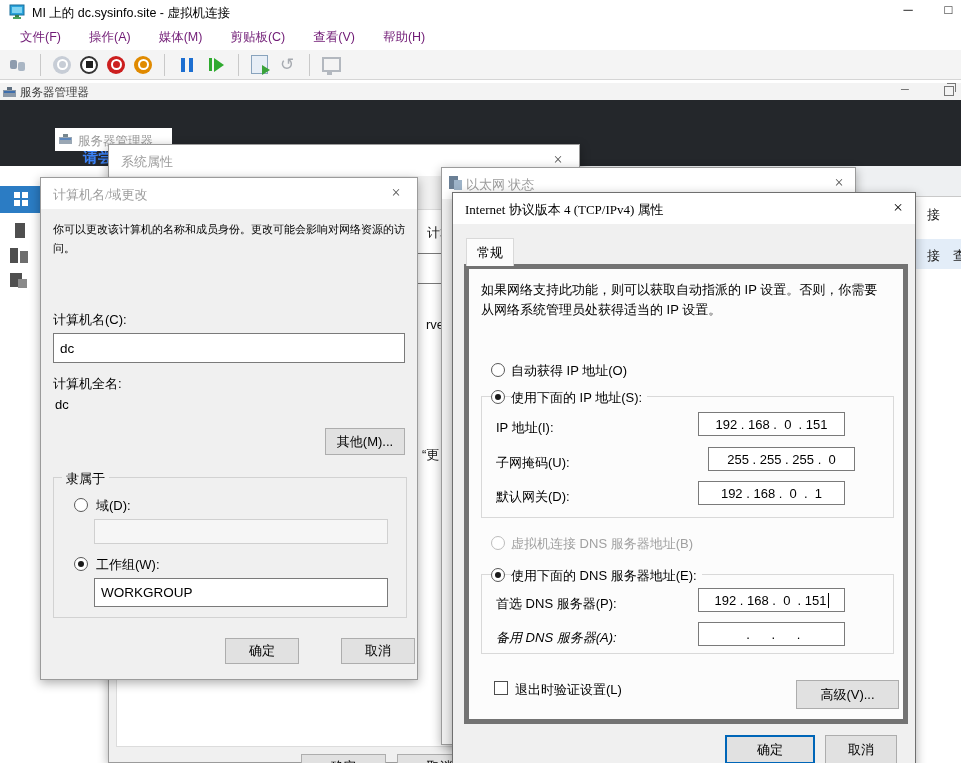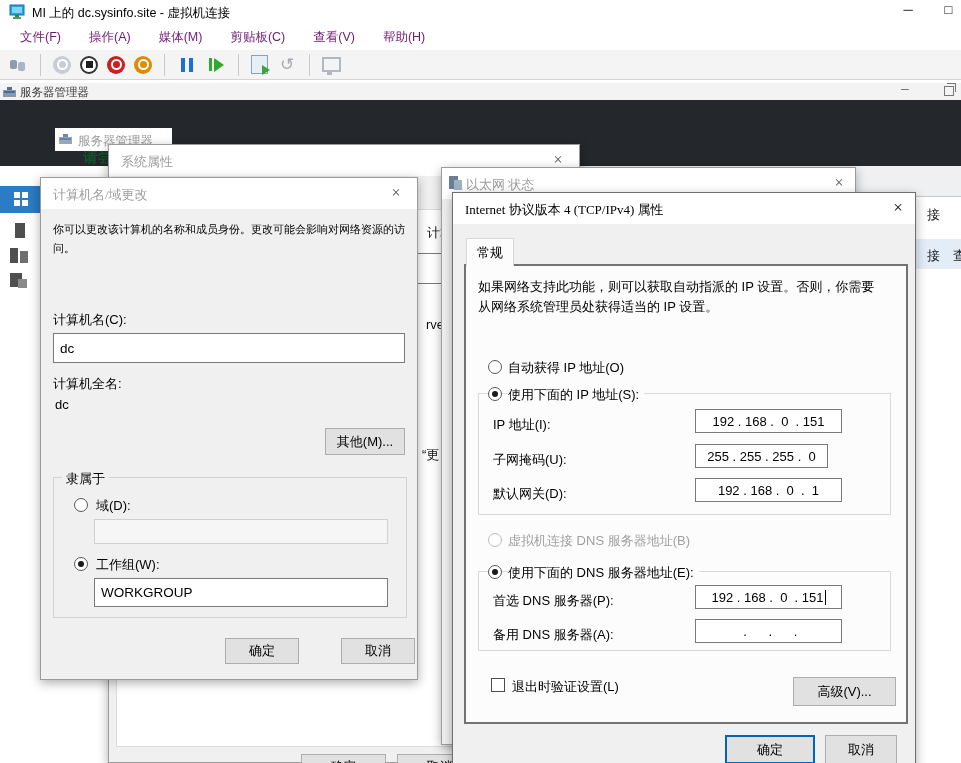--- a/index.html
+++ b/index.html
@@ -67,21 +67,21 @@
   .sbico1{position:absolute;left:15px;top:57px;width:10px;height:15px;background:#4f4f4f;}
   .sbico2a{position:absolute;left:10px;top:82px;width:8px;height:15px;background:#4f4f4f;}
   .sbico2b{position:absolute;left:20px;top:85px;width:8px;height:12px;background:#6e6e6e;}
   .sbico3a{position:absolute;left:10px;top:107px;width:12px;height:14px;background:#4f4f4f;}
   .sbico3b{position:absolute;left:18px;top:113px;width:9px;height:9px;background:#8a8a8a;}
   .rpanel{position:absolute;left:868px;top:30px;width:93px;height:567px;background:#fff;border-top:1px solid #c9c9c9;border-left:1px solid #c9c9c9;box-sizing:border-box;}
   .rp-t1{position:absolute;left:58px;top:9px;font-size:13px;color:#222;}
   .rp-row{position:absolute;left:0;top:42px;width:93px;height:30px;background:#e3edf8;}
   .rp-a{position:absolute;left:58px;top:8px;font-size:13px;color:#222;}
   .rp-b{position:absolute;left:84px;top:8px;font-size:13px;color:#222;}
-  .frag-try{left:83px;top:148px;font-size:15px;font-weight:bold;color:#14532d;}
+  .frag-try{left:83px;top:148px;font-size:15px;font-weight:bold;color:#3b82f6;}
 
   
   .strip{left:55px;top:128px;width:117px;height:23px;background:#fff;}
   .strip-title{position:absolute;left:23px;top:5px;font-size:12.5px;color:#9b9b9b;white-space:nowrap;}
 
   
   .dlg{position:absolute;background:#f0f0f0;border:1px solid #9b9b9b;box-sizing:border-box;box-shadow:0 3px 10px rgba(0,0,0,.32);}
   .dtitle{position:absolute;left:0;top:0;width:100%;height:31px;background:#fff;font-family:Liberation Serif, serif;}
   .dtitle .t{position:absolute;left:12px;top:8px;font-size:13px;white-space:nowrap;}
   .inact .t{color:#9c9c9c;}
@@ -94,21 +94,21 @@
   .grplabel{position:absolute;left:8px;top:-8px;background:#f0f0f0;padding:0 4px;font-size:13px;}
   .radio{position:absolute;width:14px;height:14px;border:1px solid #595959;border-radius:50%;background:#fff;box-sizing:border-box;}
   .radio.sel::after{content:"";position:absolute;left:3px;top:3px;width:6px;height:6px;border-radius:50%;background:#1a1a1a;}
   .radio.dis{border-color:#bcbcbc;}
   .lbl{position:absolute;font-size:13px;color:#000;white-space:nowrap;}
   .lbl.dis{color:#a0a0a0;}
   .ipbox{position:absolute;background:#fff;border:1px solid #7a7a7a;box-sizing:border-box;font-size:13px;
          display:flex;align-items:center;justify-content:center;white-space:pre;}
   .caret{display:inline-block;width:1px;height:15px;background:#000;margin-left:1px;}
   .chkbox{position:absolute;width:14px;height:14px;border:1px solid #4d4d4d;background:#fff;box-sizing:border-box;}
-  .pane{position:absolute;background:#fcfcfc;border:2px solid #737373;box-sizing:border-box;}
+  .pane{position:absolute;background:#fcfcfc;border:5px solid #737373;box-sizing:border-box;}
   .tab{position:absolute;background:#fcfcfc;border:1px solid #d9d9d9;border-bottom:none;z-index:2;
        font-size:13px;display:flex;align-items:center;justify-content:center;}
   .onpane{background:#fcfcfc;padding-right:5px;}
   .frag{position:absolute;font-size:13px;color:#111;white-space:nowrap;}
 
   .sp-pane{left:7px;top:64px;width:458px;height:538px;background:#fff;border:1px solid #dcdcdc;position:absolute;box-sizing:border-box;}
   .eth-ico1{position:absolute;left:7px;top:8px;width:9px;height:13px;background:#6a7f95;}
   .eth-ico2{position:absolute;left:12px;top:12px;width:8px;height:10px;background:#9db3c8;}
 
   svg{display:block;}
@@ -312,40 +312,40 @@
 
       <div class="grp" style="left:12px;top:127px;width:413px;height:122px;border-color:#d9d9d9;"></div>
       <span class="radio sel" style="left:22px;top:121px;"></span>
       <span class="lbl onpane" style="left:42px;top:120px;">使用下面的 IP 地址(S):</span>
 
       <span class="lbl" style="left:27px;top:150px;">IP 地址(I):</span>
       <div class="ipbox" style="left:229px;top:143px;width:147px;height:24px;">
         <span>192 . 168 .  0  . 151</span>
       </div>
       <span class="lbl" style="left:27px;top:185px;">子网掩码(U):</span>
-      <div class="ipbox" style="left:229px;top:178px;width:133px;height:24px;">
+      <div class="ipbox" style="left:239px;top:178px;width:147px;height:24px;">
         <span>255 . 255 . 255 .  0</span>
       </div>
       <span class="lbl" style="left:27px;top:219px;">默认网关(D):</span>
       <div class="ipbox" style="left:229px;top:212px;width:147px;height:24px;">
         <span>192 . 168 .  0  .  1</span>
       </div>
 
       <span class="radio dis" style="left:22px;top:267px;"></span>
       <span class="lbl dis" style="left:42px;top:266px;">虚拟机连接 DNS 服务器地址(B)</span>
 
       <div class="grp" style="left:12px;top:305px;width:413px;height:80px;border-color:#d9d9d9;"></div>
       <span class="radio sel" style="left:22px;top:299px;"></span>
       <span class="lbl onpane" style="left:42px;top:298px;">使用下面的 DNS 服务器地址(E):</span>
 
       <span class="lbl" style="left:27px;top:326px;">首选 DNS 服务器(P):</span>
       <div class="ipbox" style="left:229px;top:319px;width:147px;height:24px;">
         <span>192 . 168 .  0  . 151</span><i class="caret"></i>
       </div>
-      <span class="lbl" style="left:27px;top:360px;">备用 DNS 服务器(A):</span>
+      <span class="lbl" style="left:27px;top:360px;font-style:italic;">备用 DNS 服务器(A):</span>
       <div class="ipbox" style="left:229px;top:353px;width:147px;height:24px;">
         <span> .      .      .</span>
       </div>
 
       <span class="chkbox" style="left:25px;top:412px;"></span>
       <span class="lbl" style="left:46px;top:412px;">退出时验证设置(L)</span>
       <div class="btn" style="left:327px;top:411px;width:103px;height:29px;">高级(V)...</div>
     </div>
     <div class="btn focus" style="left:272px;top:542px;width:90px;height:29px;">确定</div>
     <div class="btn" style="left:372px;top:542px;width:72px;height:29px;">取消</div>

